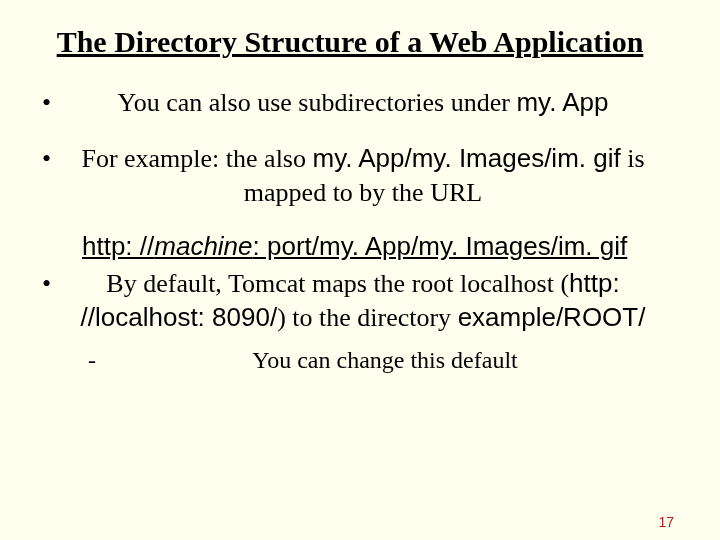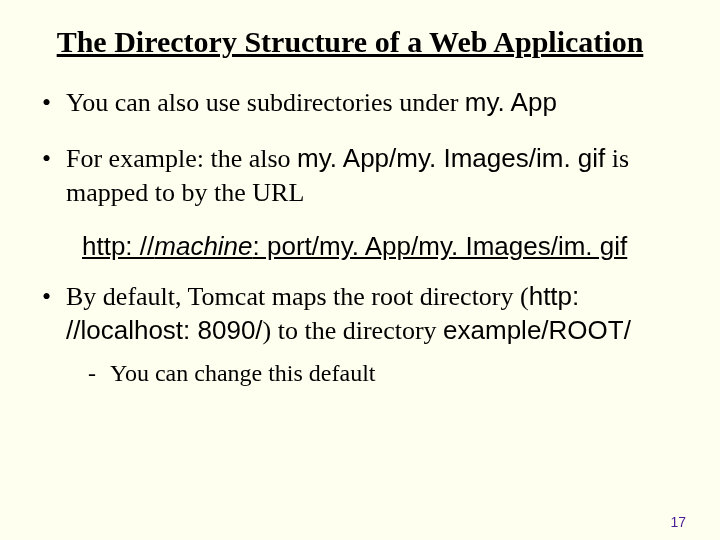--- a/index.html
+++ b/index.html
@@ -32,20 +32,21 @@
     list-style: none;
     padding: 0;
     margin: 0;
   }
   ul.top > li {
     position: relative;
     padding-left: 26px;
     font-size: 26px;
     line-height: 1.3;
     margin-bottom: 22px;
+    text-align: center;
   }
   ul.top > li::before {
     content: "•";
     position: absolute;
     left: 2px;
     top: 0;
     font-size: 26px;
   }
   ul.sub {
     list-style: none;
@@ -62,34 +63,34 @@
     content: "-";
     position: absolute;
     left: 0;
     top: 0;
   }
   .sans {
     font-family: Arial, Helvetica, sans-serif;
   }
   .link-block {
     margin-left: 42px;
-    margin-bottom: 18px;
+    margin-bottom: 5px;
     font-size: 26px;
     text-decoration: underline;
     font-family: Arial, Helvetica, sans-serif;
   }
   .link-block .machine {
     font-style: italic;
   }
   .pagenum {
     position: absolute;
-    right: 14px;
+    right: 26px;
     bottom: 10px;
     font-size: 14px;
-    color: #4c1d95;
+    color: #b91c1c;
     font-family: Arial, Helvetica, sans-serif;
   }
 </style>
 </head>
 <body>
 
 <div class="slide">
 
   <div class="title">The Directory Structure of a Web Application</div>
 
@@ -102,21 +103,21 @@
     <li>
       <span>For example: the also </span><span class="sans">my. App/my. Images/im. gif</span><span> is mapped to by the URL</span>
     </li>
 
   </ul>
 
   <div class="link-block"><span>http: //</span><span class="machine">machine</span><span>: port/my. App/my. Images/im. gif</span></div>
 
   <ul class="top">
     <li>
-      <span>By default, Tomcat maps the root directory (</span><span class="sans">http: //localhost: 8090/</span><span>) to the directory </span><span class="sans">example/ROOT/</span>
+      <span>By default, Tomcat maps the root localhost (</span><span class="sans">http: //localhost: 8090/</span><span>) to the directory </span><span class="sans">example/ROOT/</span>
       <ul class="sub">
         <li>You can change this default</li>
       </ul>
     </li>
   </ul>
 
   <div class="pagenum">17</div>
 
 </div>
 

